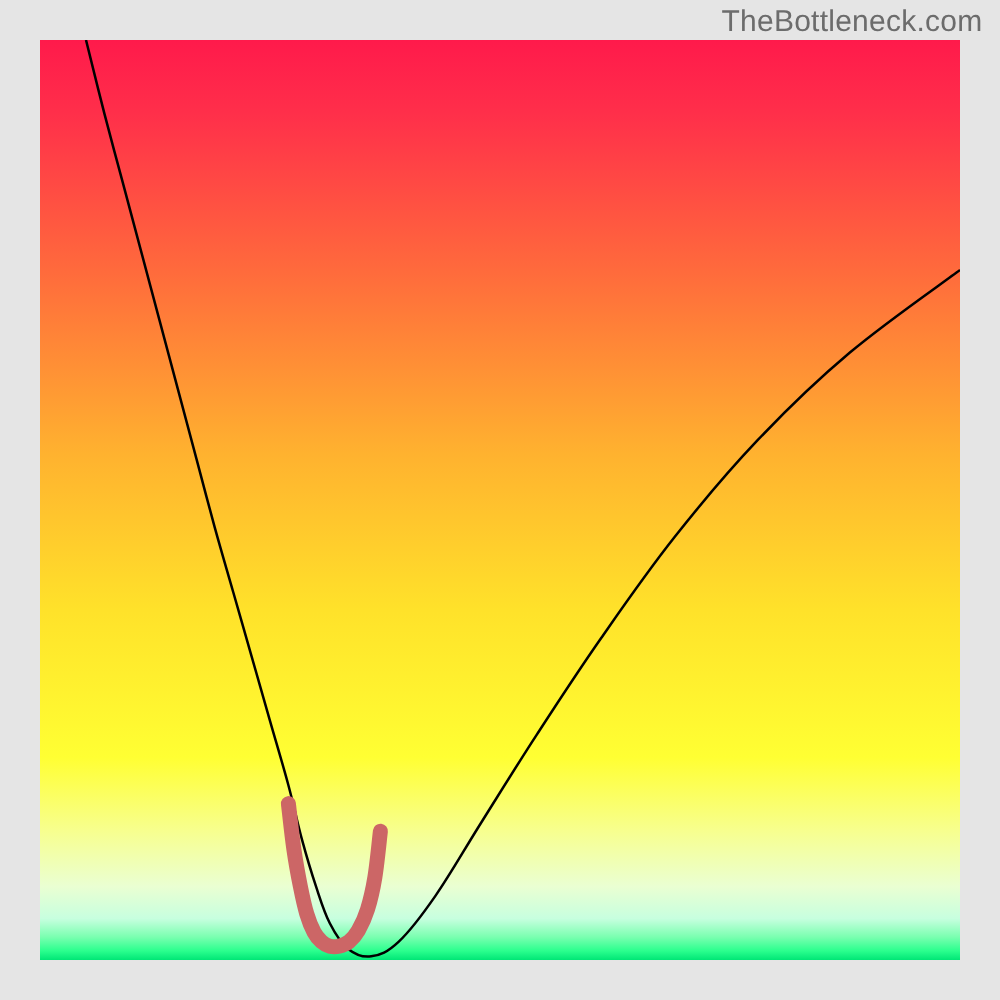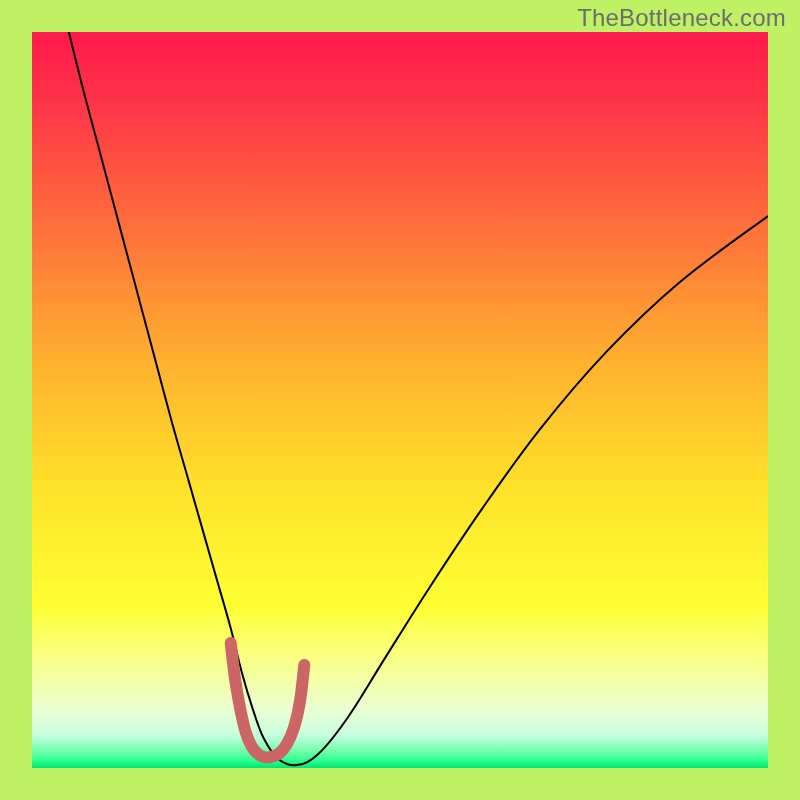--- a/index.html
+++ b/index.html
@@ -9,21 +9,21 @@
     height: 800px;
     overflow: hidden;
     background: #000;
     font-family: Arial, Helvetica, sans-serif;
   }
   .frame {
     position: absolute;
     top: 0; left: 0;
     width: 800px;
     height: 800px;
-    background: #bef264;
+    background: #e5e5e5;
   }
   .plot-area {
     position: absolute;
     top: 32px;
     left: 32px;
     width: 736px;
     height: 736px;
     overflow: hidden;
   }
   .gradient {

